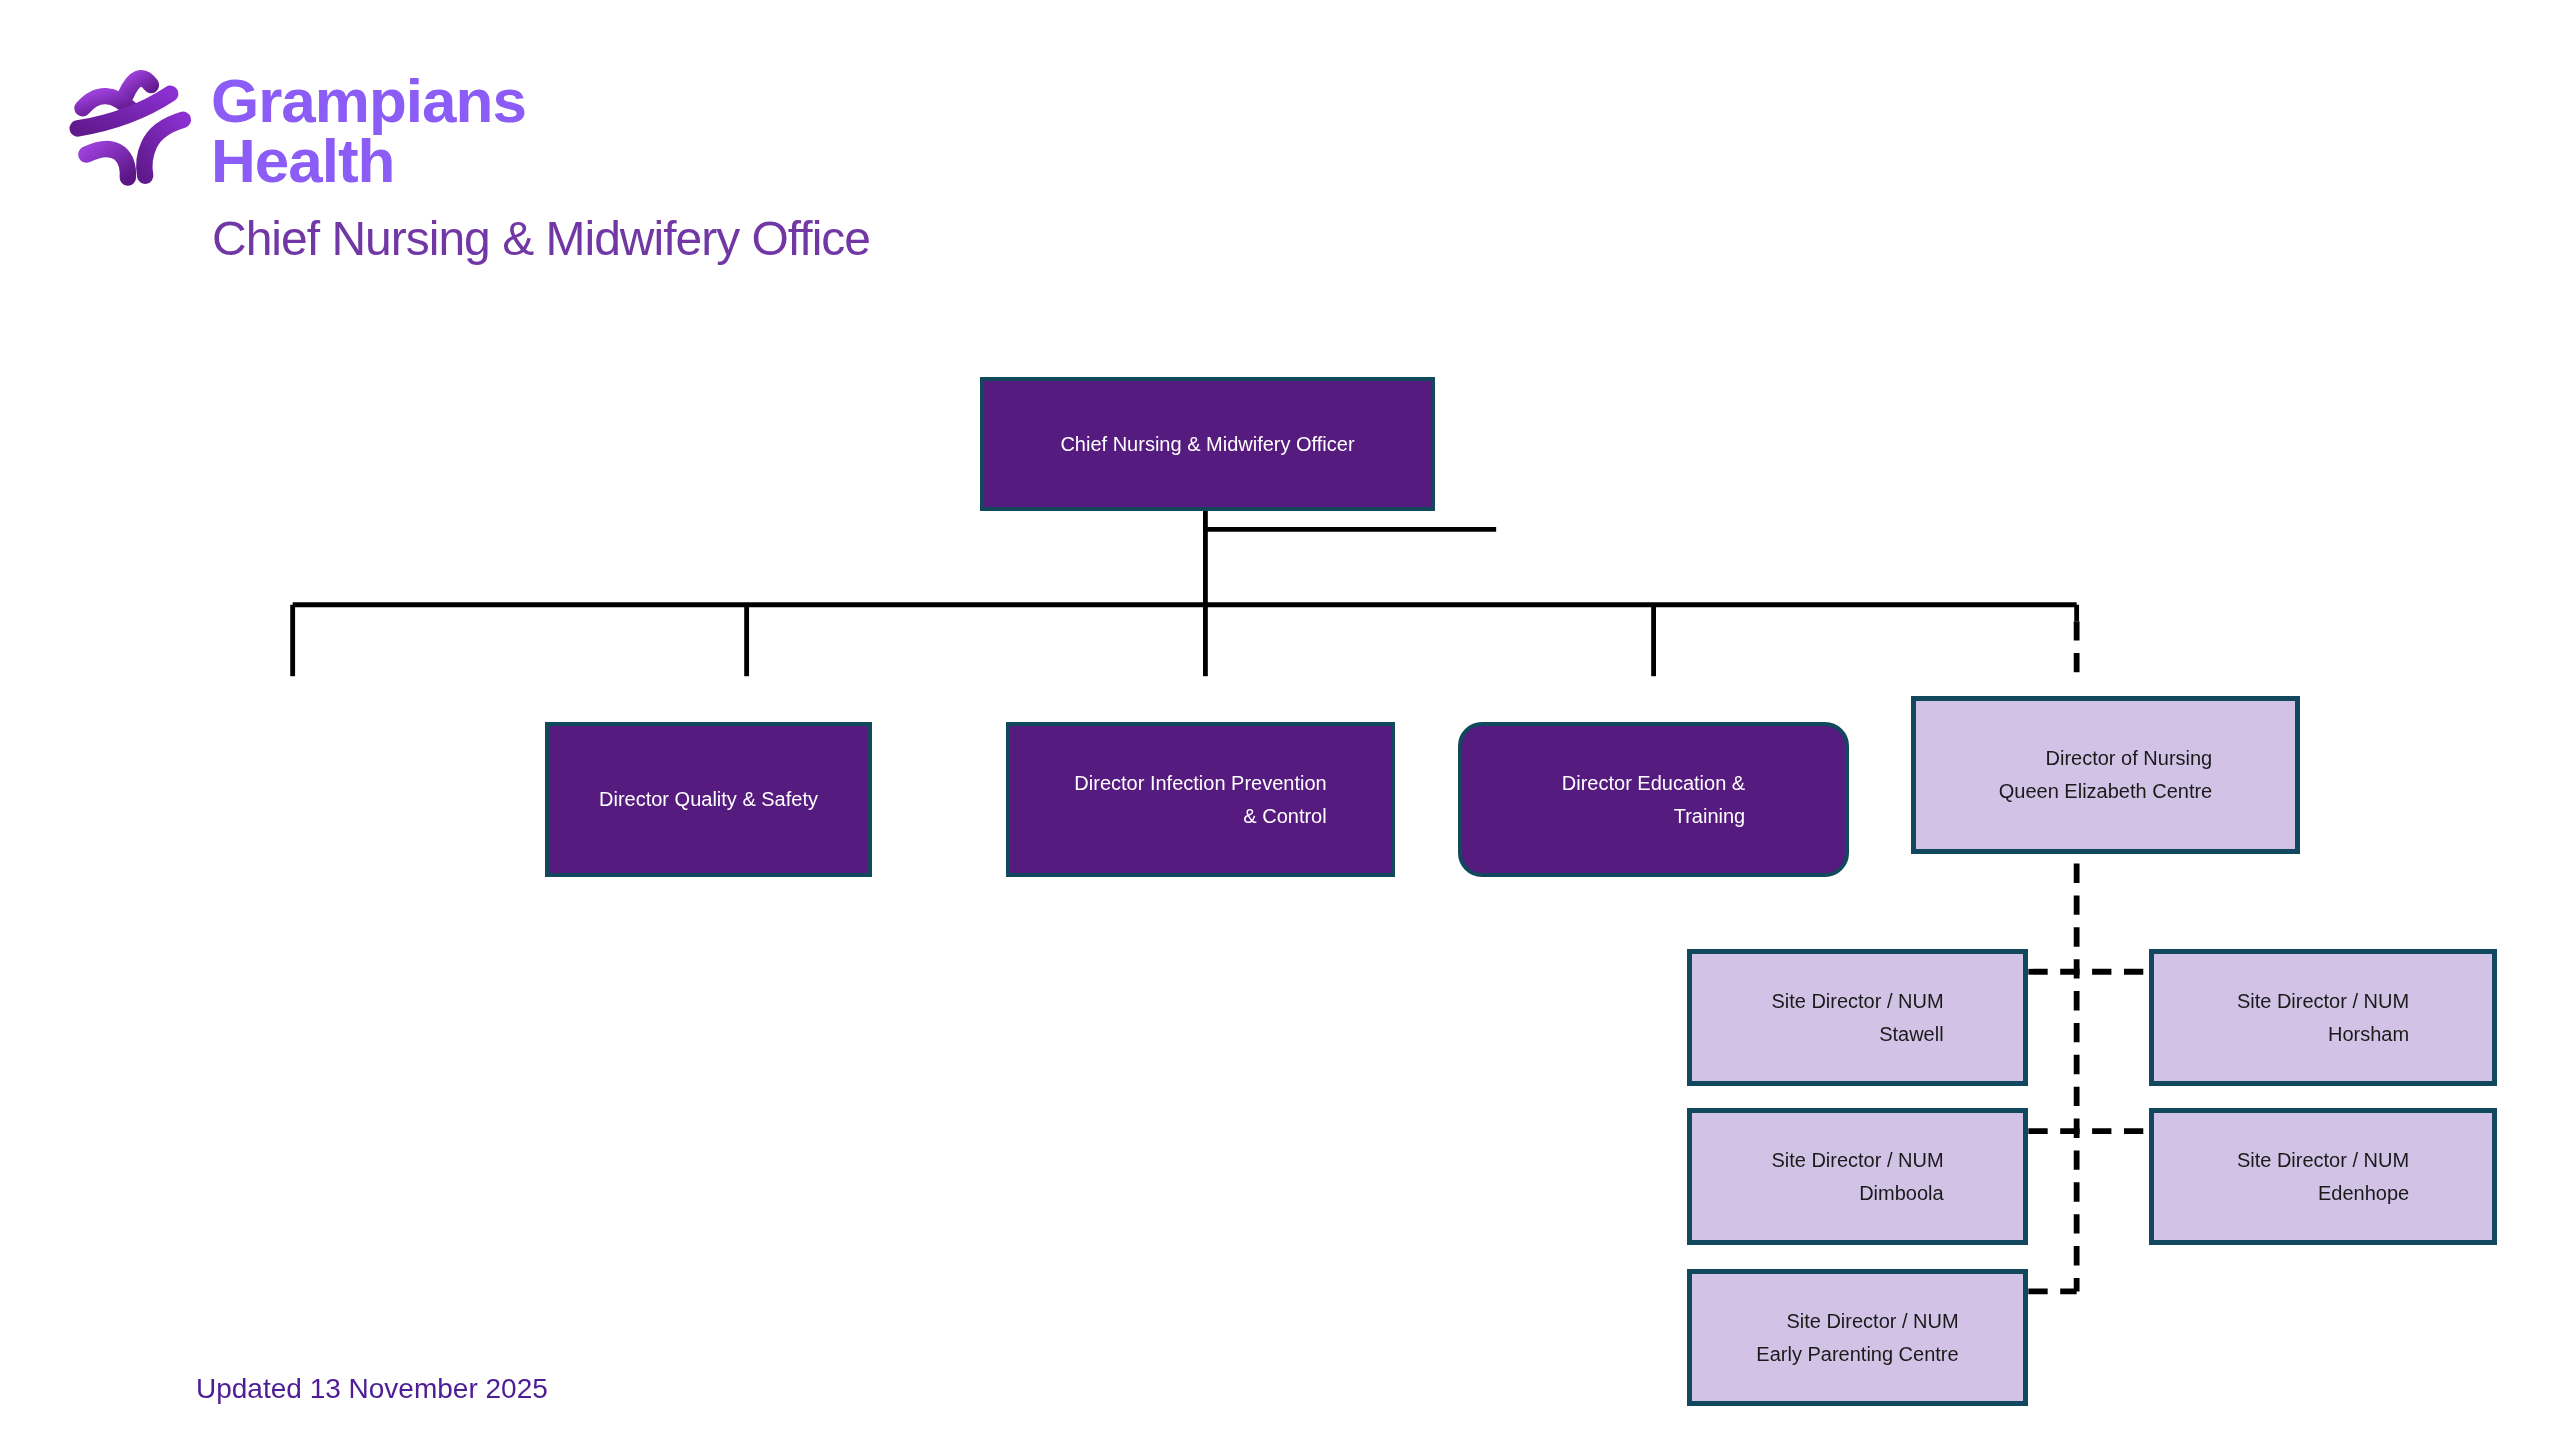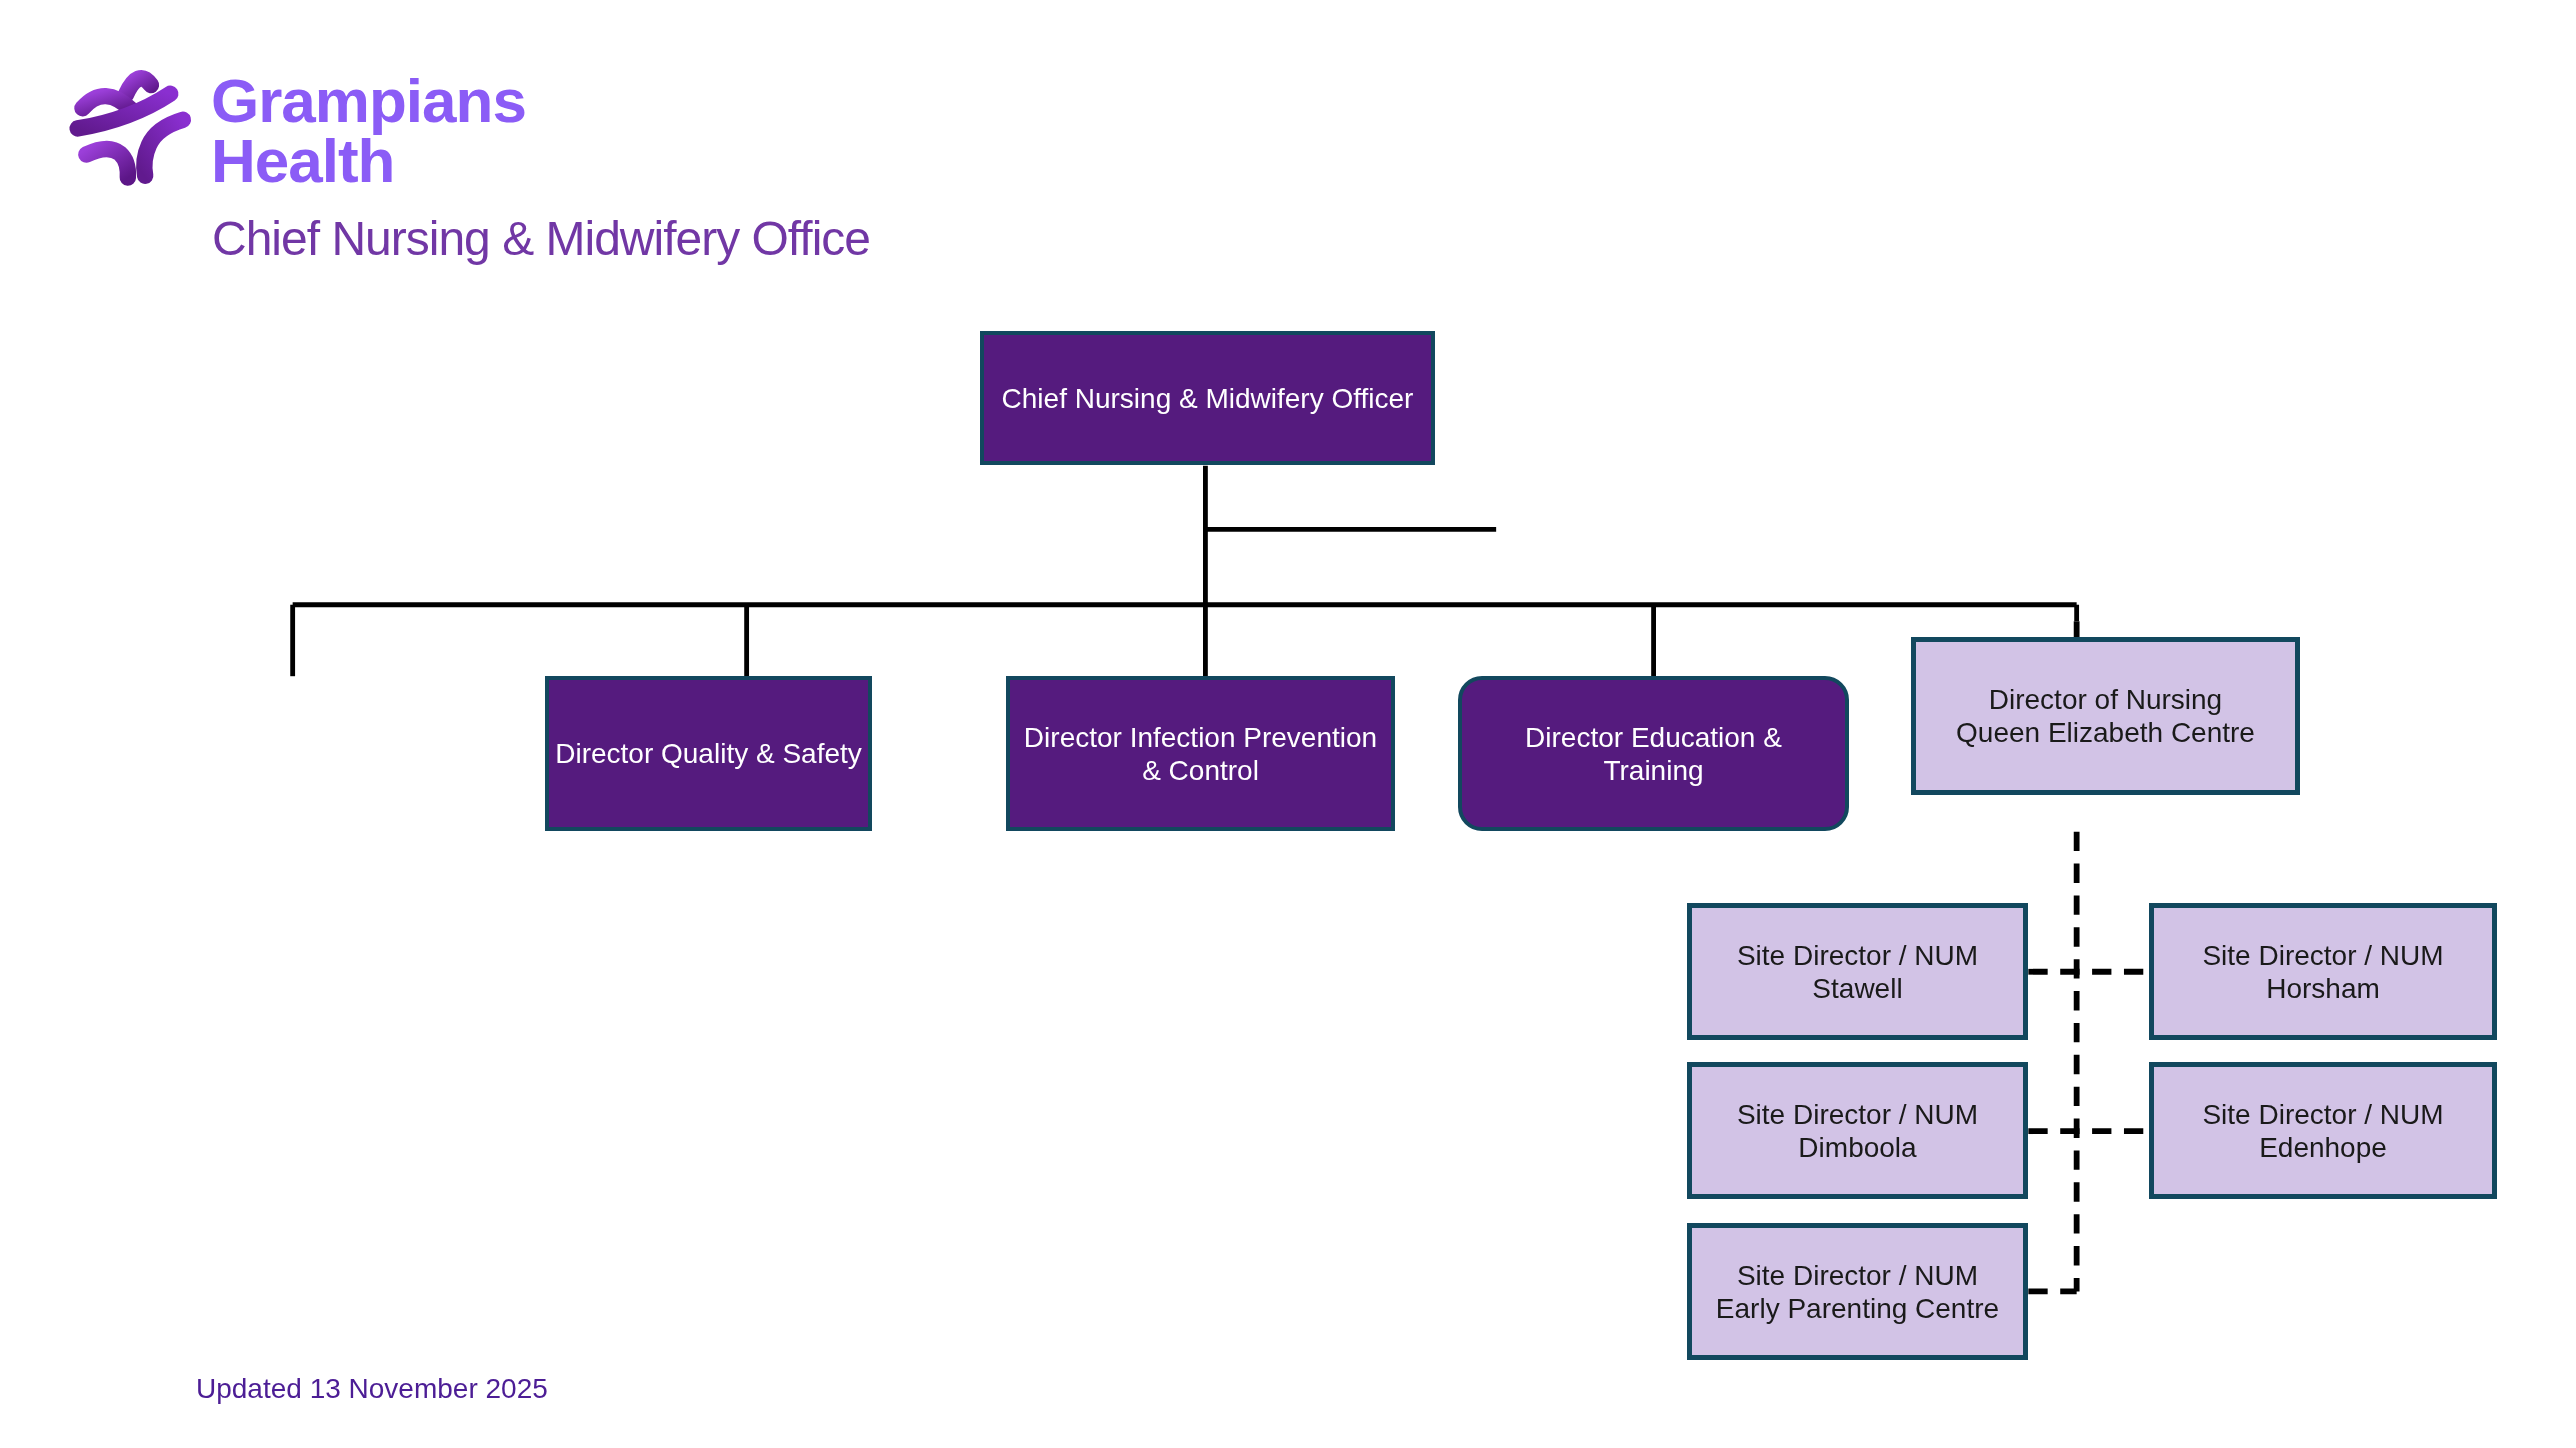--- a/index.html
+++ b/index.html
@@ -45,44 +45,45 @@
     color: #7137a5;
   }
 
   
   .node {
     position: absolute;
     box-sizing: border-box;
     display: flex;
     align-items: center;
     justify-content: center;
-    text-align: center;
+    text-align: right;
     white-space: pre-line;
     line-height: 33px;
-    font-size: 28px;
+    font-size: 20px;
     padding: 5.8px;
+    margin-top: 46px;
   }
   .node.primary {
     background: #551b7e;
     border: 4.8px solid #12485e;
     color: #ffffff;
   }
   .node.secondary {
     background: #d2c3e6;
     border: 5.8px solid #12485e;
     color: #1a1a1a;
   }
 
   #node-cnmo      { left: 980px; top: 331px;  width: 455px; height: 134px; }
   #node-ea        { left: 1496px; top: 464px;  width: 386px; height: 135px; }
   #node-deputy    { left: 99px;  top: 676px;  width: 387px; height: 155px; }
   #node-quality   { left: 545px;  top: 676px;  width: 327px; height: 155px; }
   #node-infection { left: 1006px; top: 676px;  width: 389px; height: 155px; }
   #node-education { left: 1458px; top: 676px;  width: 391px; height: 155px; border-radius: 24px; }
-  #node-qec       { left: 1911px; top: 637px;  width: 389px; height: 158px; }
+  #node-qec       { left: 1911px; top: 650px;  width: 389px; height: 158px; }
   #node-stawell   { left: 1687px; top: 903px;  width: 341px; height: 137px; }
   #node-horsham   { left: 2149px; top: 903px;  width: 348px; height: 137px; }
   #node-dimboola  { left: 1687px; top: 1062px; width: 341px; height: 137px; }
   #node-edenhope  { left: 2149px; top: 1062px; width: 348px; height: 137px; }
   #node-epc       { left: 1687px; top: 1223px; width: 341px; height: 137px; }
 
   
   #connectors {
     position: absolute;
     left: 0;

